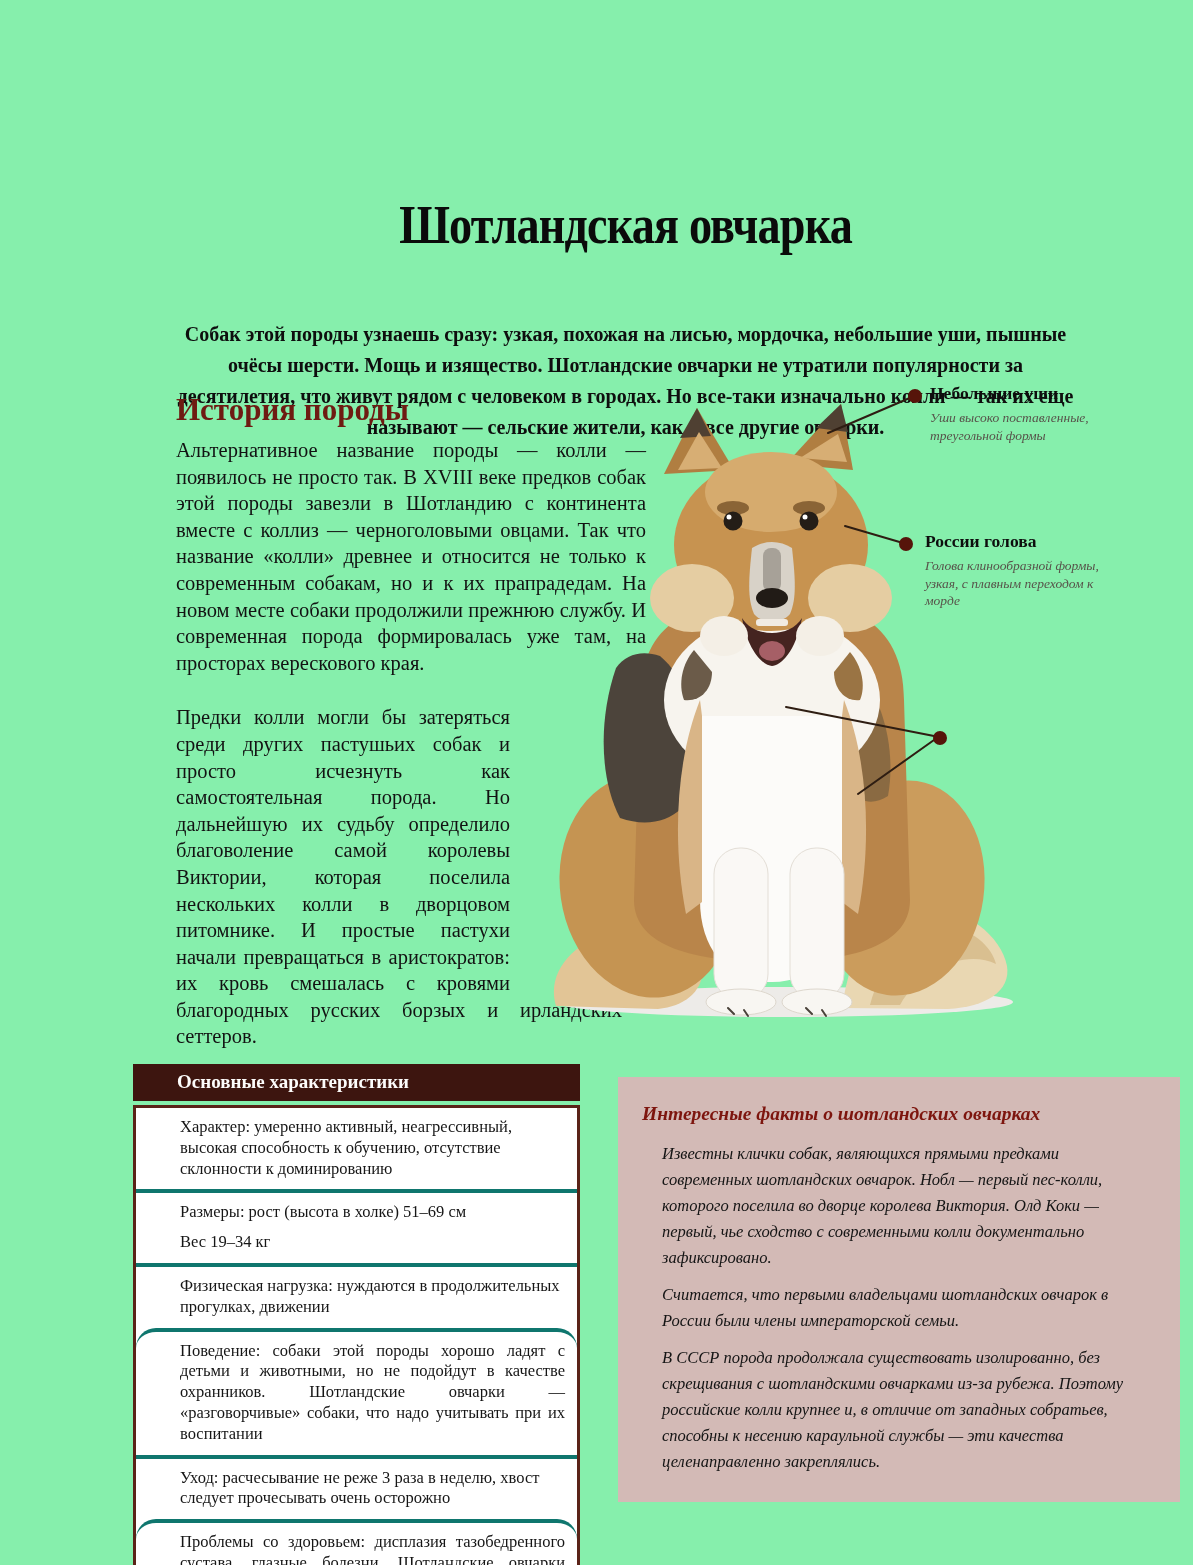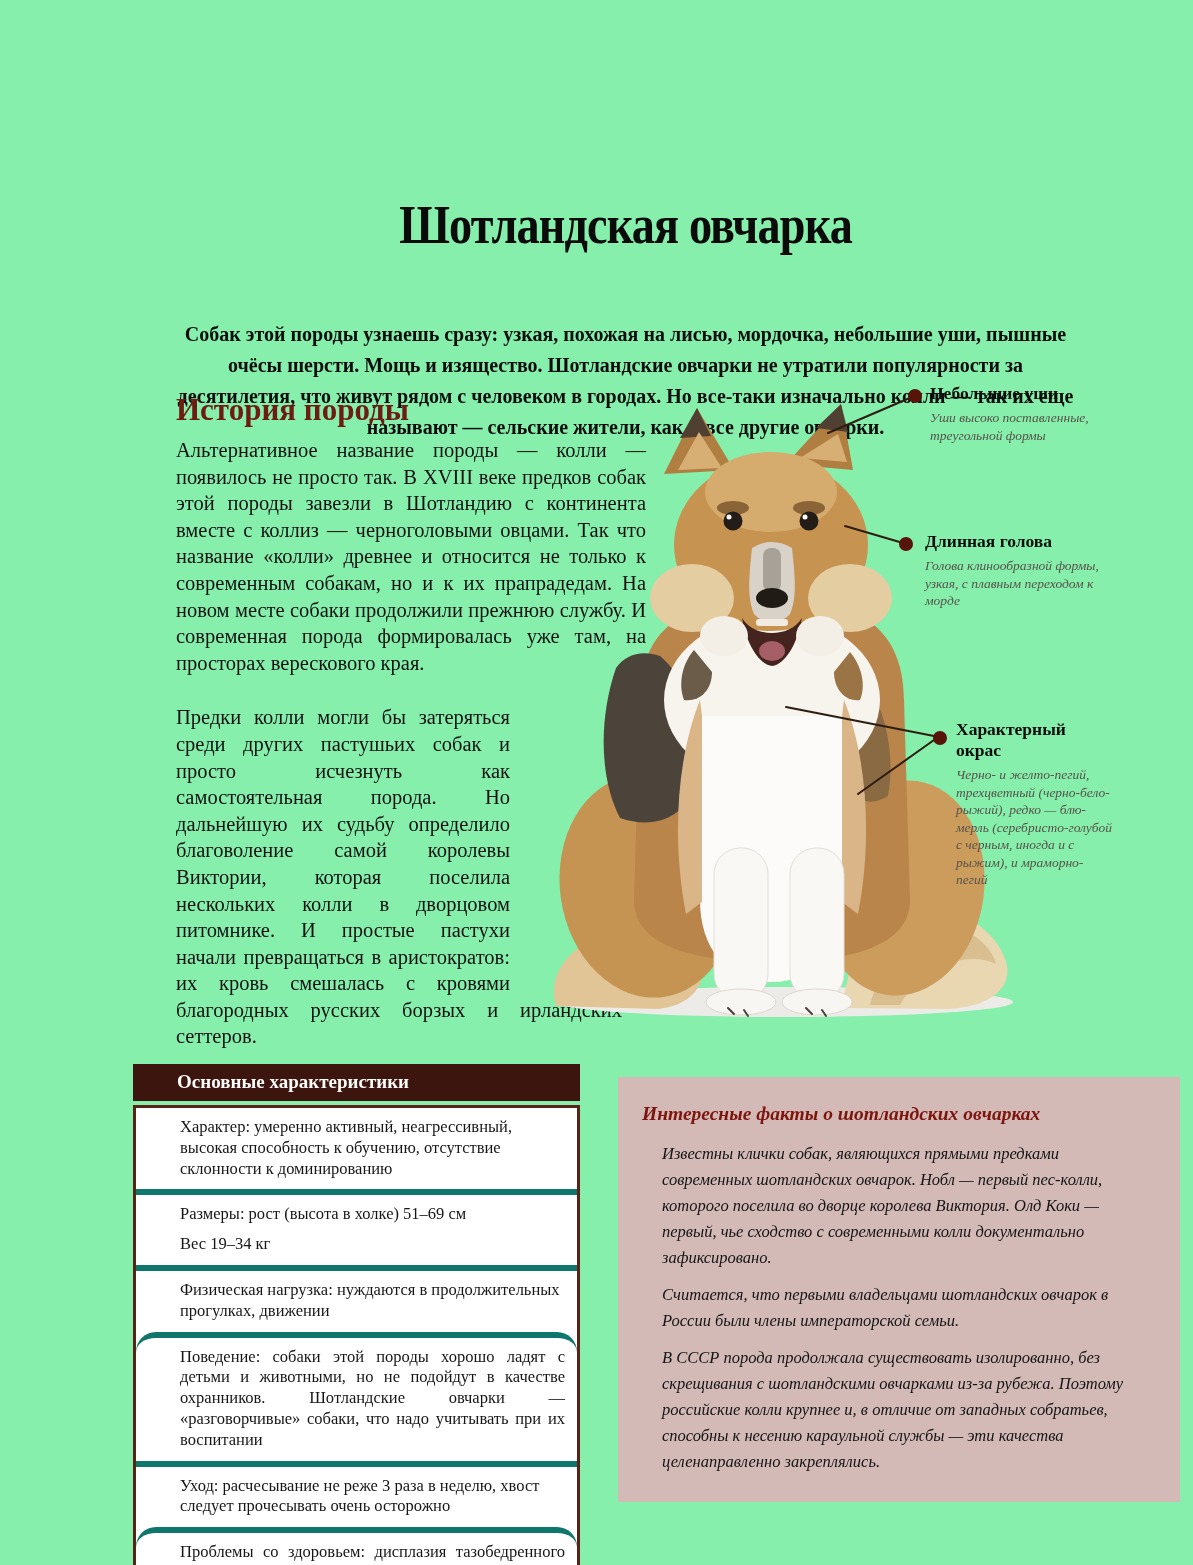--- a/index.html
+++ b/index.html
@@ -38,21 +38,21 @@
   .note-2 { left:925px; top:531px; width:185px; }
   .note-3 { left:956px; top:719px; width:156px; }
 
   
   .chars { position:absolute; left:133px; top:1064px; width:447px; }
   .chars-bar {
     background:#3d150f; color:#fdfcfb; font-weight:700; font-size:19px;
     padding:7px 2px 8px 44px; box-sizing:border-box;
   }
   .chars-tbl { margin-top:4px; border:3px solid #5a2318; background:#ffffff; }
-  .chars-row { border-top:6px solid #0f766e; padding:9px 12px 10px 44px; font-size:16.5px; line-height:20.8px; color:#161616; }
+  .chars-row { border-top:4px solid #0f766e; padding:9px 12px 10px 44px; font-size:16.5px; line-height:20.8px; color:#161616; }
   .chars-row:first-child { border-top:none; }
   .chars-row p { margin:0; }
   .chars-row p + p { margin-top:9px; }
   .chars-row.justify { text-align:justify;border-radius:20px; }
 
   
   .facts {
     position:absolute; left:618px; top:1062px; width:562px; min-height:425px;
     background:#d3bab6; box-sizing:border-box; padding:26px 48px 14px 24px;margin-top:15px;
   }
@@ -145,26 +145,22 @@
       <circle cx="906" cy="544" r="7"></circle>
       <circle cx="940" cy="738" r="7"></circle>
     </g>
   </svg>
 
   <div class="note note-1">
     <h3 class="note-title">Небольшие уши</h3>
     <p class="note-desc">Уши высоко поставленные, треугольной формы</p>
   </div>
   <div class="note note-2">
-    <h3 class="note-title">Длинная голова</h3>
+    <h3 class="note-title">России голова</h3>
     <p class="note-desc">Голова клинообразной формы, узкая, с плавным переходом к морде</p>
-  </div>
-  <div class="note note-3">
-    <h3 class="note-title">Характерный окрас</h3>
-    <p class="note-desc">Черно- и желто-пегий, трехцветный (черно-бело-рыжий), редко — блю-мерль (серебристо-голубой с черным, иногда и с рыжим), и мраморно-пегий</p>
   </div>
 
   <section class="chars">
     <div class="chars-bar">Основные характеристики</div>
     <div class="chars-tbl">
       <div class="chars-row">
         <p>Характер: умеренно активный, неагрессивный, высокая способность к обучению, отсутствие склонности к доминированию</p>
       </div>
       <div class="chars-row">
         <p>Размеры: рост (высота в холке) 51–69 см</p>

